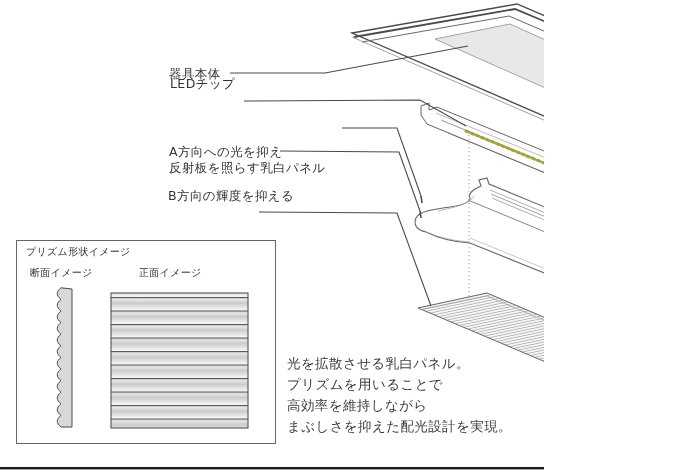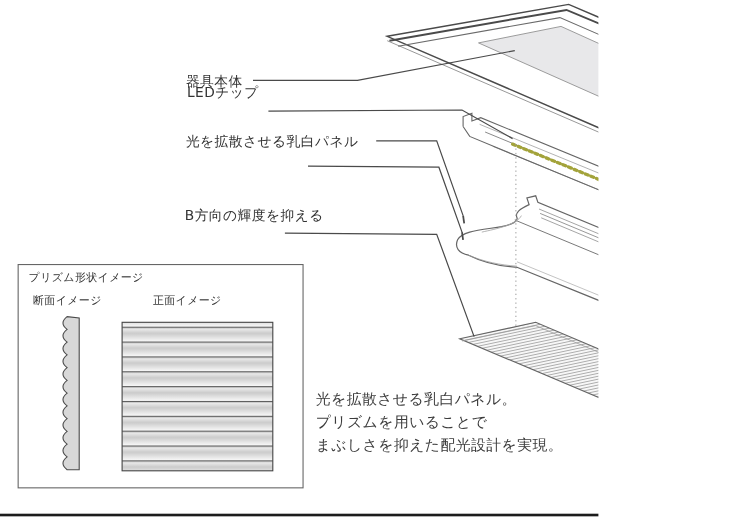--- a/index.html
+++ b/index.html
@@ -101,30 +101,34 @@
       <rect x="111" y="293" width="137" height="135" fill="url(#bands)" stroke="#444444" stroke-width="1"></rect>
     </g>
 
     <rect x="0" y="467" width="685" height="2.4" fill="#1c1c1c"></rect>
   </svg>
 
   <div class="lbl" style="left:169px;top:66px">器具本体</div>
 
   <div class="lbl" style="left:170px;top:76px">LEDチップ</div>
 
-  <div class="lbl" style="left:169px;top:121px">光を拡散させる乳白パネル</div>
 
+  <div class="lbl" style="left:169px;top:144px">
+    <span>A方向への光を抑え</span>
+    <span class="l2">反射板を照らす乳白パネル</span>
+  </div>
 
   <div class="lbl" style="left:168px;top:188px">
     <span>B方向の輝度を抑える</span>
   </div>
 
   <div class="inset-title" style="left:26px;top:245px">プリズム形状イメージ</div>
   <div class="inset-sub" style="left:30px;top:266px">断面イメージ</div>
   <div class="inset-sub" style="left:139px;top:266px">正面イメージ</div>
 
   <div class="desc" style="top:353px">
     <div>光を拡散させる乳白パネル。</div>
     <div>プリズムを用いることで</div>
+    <div>高効率を維持しながら</div>
     <div>まぶしさを抑えた配光設計を実現。</div>
   </div>
 
 </div>
 
 </body></html>

